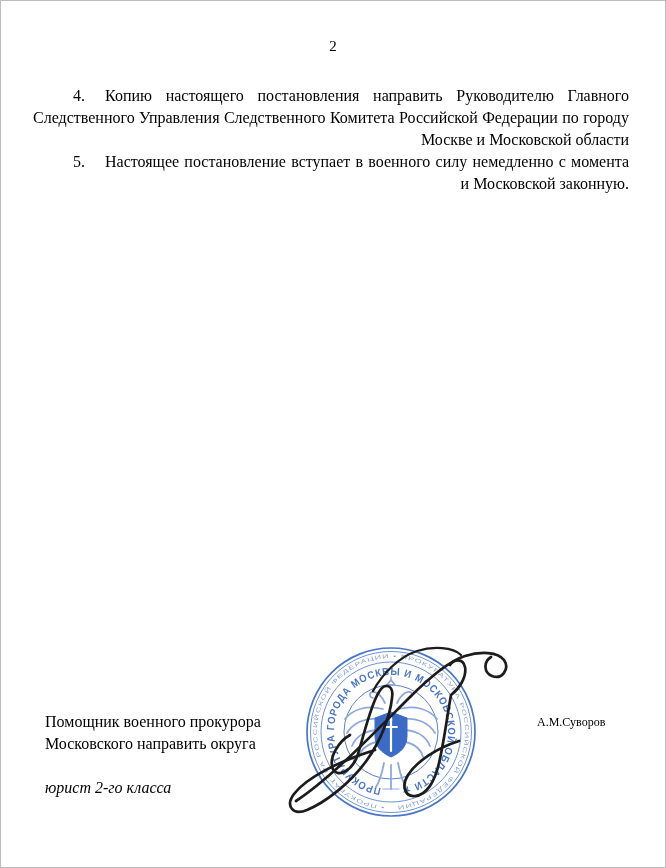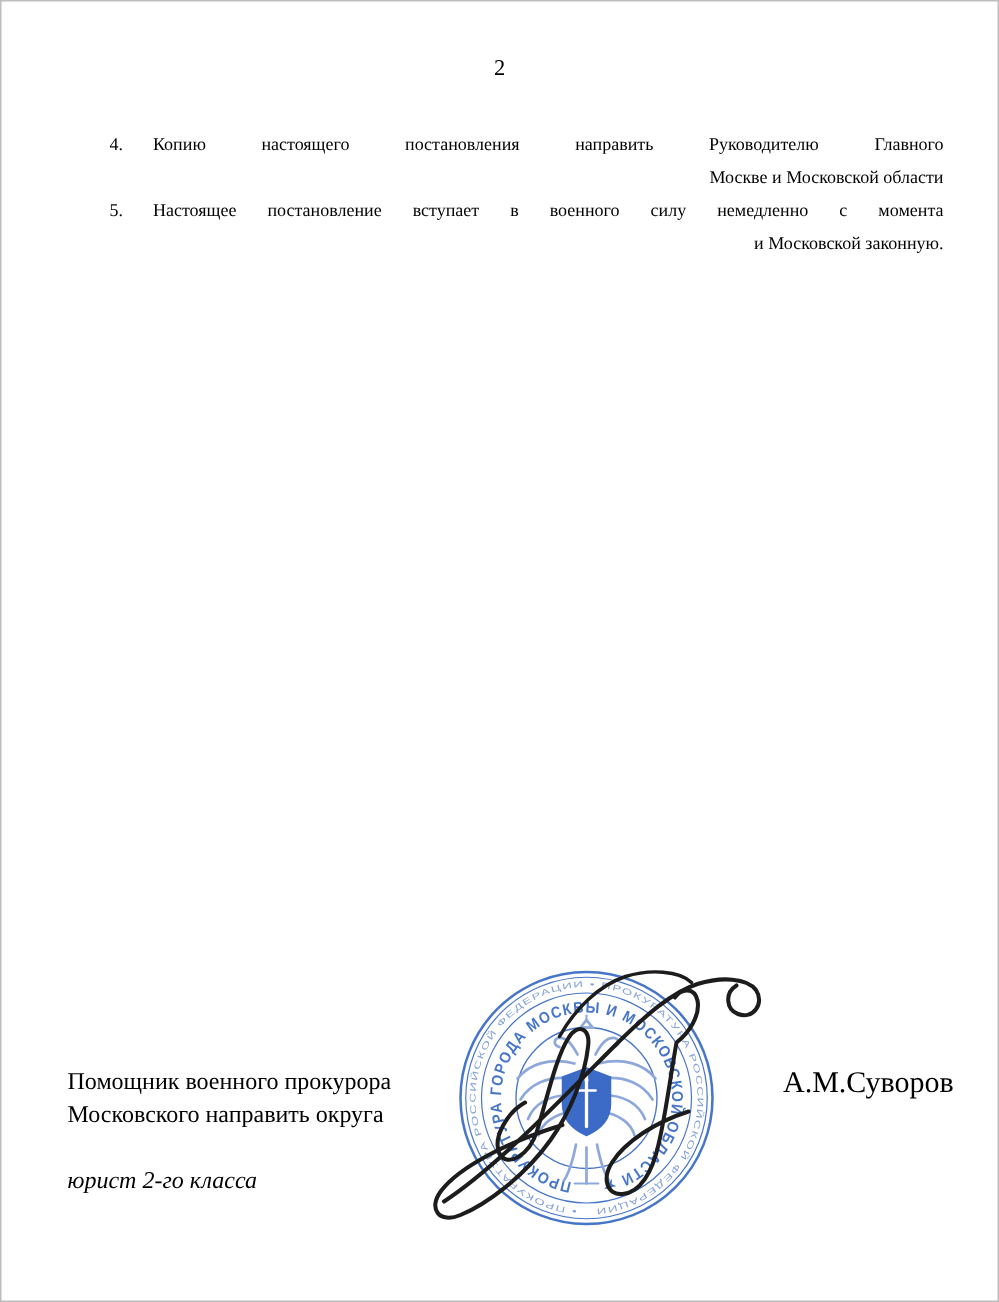--- a/index.html
+++ b/index.html
@@ -11,50 +11,51 @@
     font-family:"Liberation Serif", serif;
     color:#000;
     overflow:hidden;
   }
   .pagenum{
     position:absolute;top:37px;left:0;right:0;
     text-align:center;font-size:15px;
   }
   .body-text{
     position:absolute;top:84px;left:32px;right:36px;
-    font-size:12px;line-height:22px;
+    font-size:16px;line-height:22px;
   }
   .jline{text-align:justify;text-align-last:justify;}
   .lline{text-align:right;}
   .indent{text-indent:40px;}
   .tabgap{display:inline-block;width:20px;}
   .sig-left{
     position:absolute;left:44px;top:710px;
     font-size:16px;line-height:22px;
   }
   .sig-rank{margin-top:22px;font-style:italic;}
   .sig-name{
-    position:absolute;left:521px;top:710px;
-    font-size:20px;line-height:22px;
+    position:absolute;left:536px;top:710px;
+    font-size:12px;line-height:22px;
   }
   .stamp-layer{
     position:absolute;left:0;top:0;width:666px;height:868px;
     pointer-events:none;
   }
 </style>
 </head>
 <body>
 
 <div class="page">
 
   <div class="pagenum">2</div>
 
   <div class="body-text">
     <div>
       <div class="jline indent"><span>4.</span><span class="tabgap"></span><span>Копию настоящего постановления направить Руководителю Главного</span></div>
+      <div class="jline">Следственного Управления Следственного Комитета Российской Федерации по городу</div>
       <div class="lline">Москве и Московской области</div>
     </div>
     <div>
       <div class="jline indent"><span>5.</span><span class="tabgap"></span><span>Настоящее постановление вступает в военного силу немедленно с момента</span></div>
       <div class="lline">и Московской законную.</div>
     </div>
   </div>
 
   <div class="sig-left">
     <div>Помощник военного прокурора</div>

